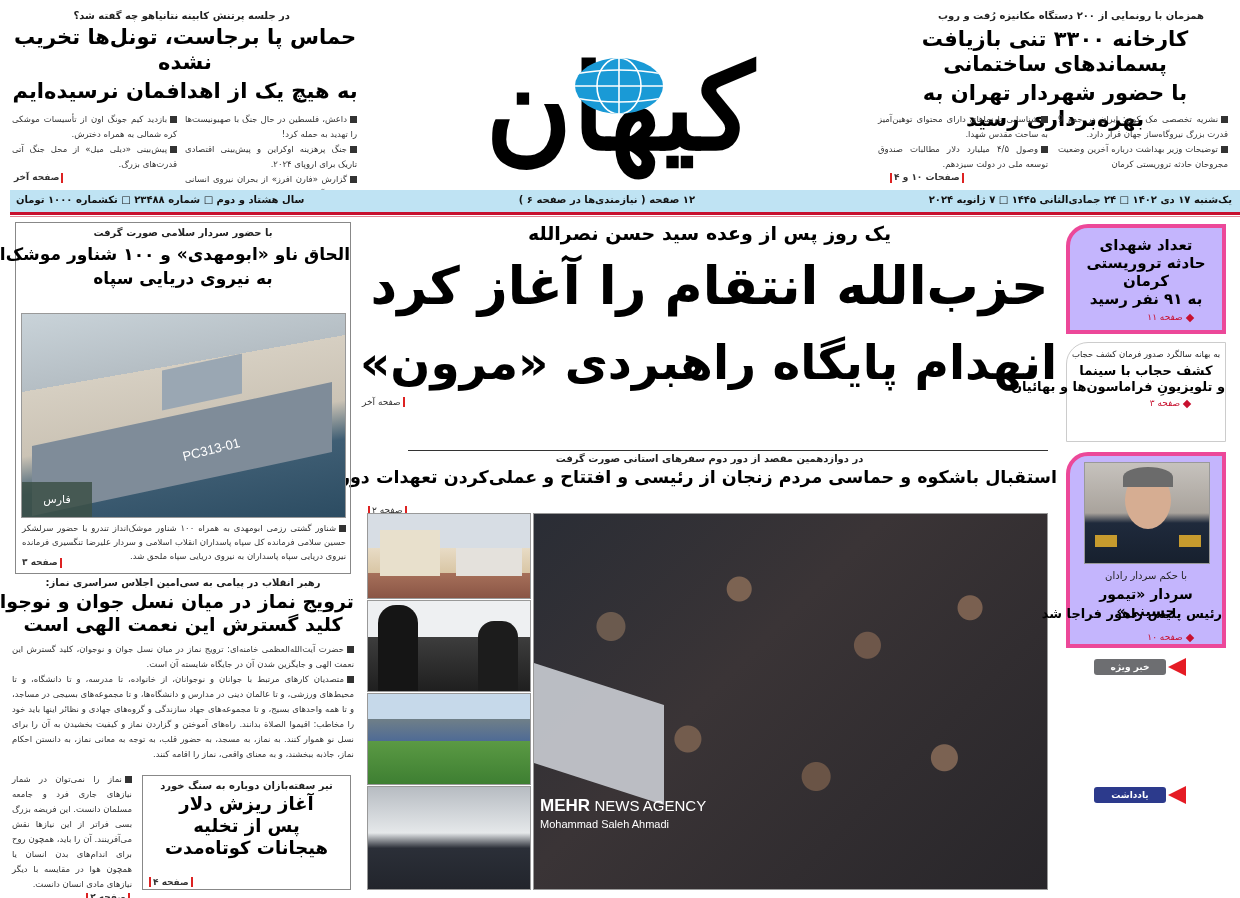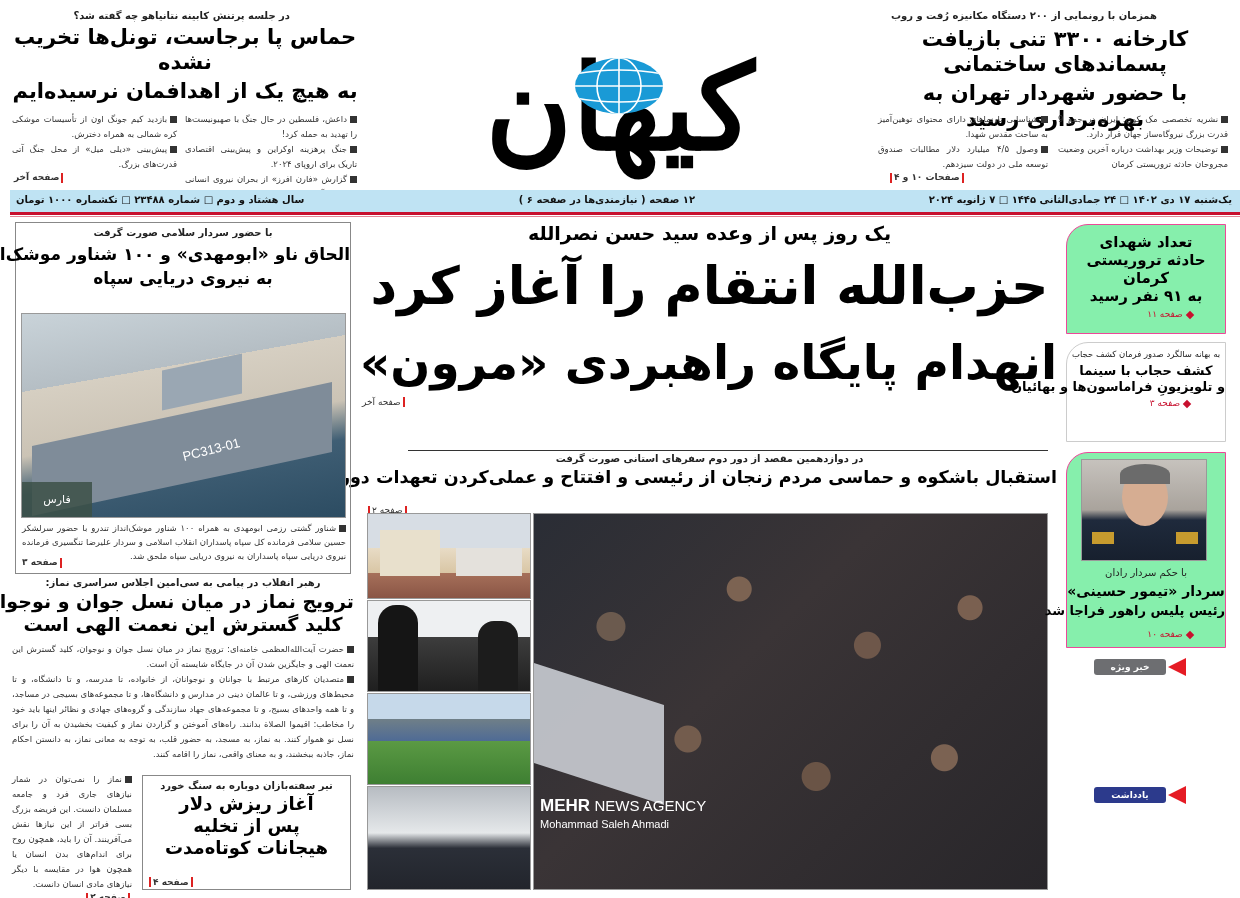--- a/index.html
+++ b/index.html
@@ -20,32 +20,32 @@
   .logo-text { position: absolute; left: 0; top: 10px; width: 350px; text-align: center; font-family: "DejaVu Serif", serif; font-size: 118px; font-weight: 700; color: #000; line-height: 140px; }
   .globe { position: absolute; left: 130px; top: 30px; width: 88px; height: 56px; border-radius: 50%; background: #1a9ad6; overflow: hidden; }
   .globe svg { width: 100%; height: 100%; }
 
   .infobar { left: 10px; top: 190px; width: 1230px; height: 22px; background: #bfe3f3; font-size: 10px; font-weight: 700; color: #111; }
   .infobar span { position: absolute; top: 4px; }
   .redline1 { left: 10px; top: 212px; width: 1230px; height: 3px; background: #c8102e; }
   .redline2 { left: 10px; top: 216px; width: 1230px; height: 1px; background: #c8102e; opacity: .5; }
 
   
-  .rbox { background: #86efac; border: 1px solid #ec4899; border-top-left-radius: 22px; }
+  .rbox { background: #c4b5fd; border: 4px solid #ec4899; border-top-left-radius: 22px; }
   .rbox.white { background: #fff; border: 1px solid #ccc; }
   .rtag { height: 16px; color: #fff; font-size: 9px; font-weight: 700; padding: 0 10px; line-height: 16px; border-radius: 3px; }
 
   .photo { overflow: hidden; border: 1px solid #999; }
   .caption-box { border: 1px solid #888; }
 </style>
 </head>
 <body>
 
 <div class="abs" style="right:0; top:10px; width:370px;">
-  <div class="kicker" style="text-align:right; padding-right:83px; font-weight:700;">همزمان با رونمایی از ۲۰۰ دستگاه مکانیزه رُفت و روب</div>
+  <div class="kicker" style="text-align:right; padding-right:36px; font-weight:700;">همزمان با رونمایی از ۲۰۰ دستگاه مکانیزه رُفت و روب</div>
   <div class="hd" style="font-size:21px; margin-top:6px;">کارخانه ۳۳۰۰ تنی بازیافت پسماندهای ساختمانی</div>
   <div class="hd" style="font-size:21px; margin-top:4px;">با حضور شهردار تهران به بهره‌برداری رسید</div>
 </div>
 <div class="abs" style="right:12px; top:112px; width:170px;">
   <div class="bul"><span class="sq"></span><span>نشریه تخصصی مک کوی: ایران در جمع 9 قدرت بزرگ نیروگاه‌ساز جهان قرار دارد.</span></div>
   <div class="bul"><span class="sq"></span><span>توضیحات وزیر بهداشت درباره آخرین وضعیت مجروحان حادثه تروریستی کرمان</span></div>
 </div>
 <div class="abs" style="right:192px; top:112px; width:170px;">
   <div class="bul"><span class="sq"></span><span>شناسایی تارنماهای دارای محتوای توهین‌آمیز به ساحت مقدس شهدا.</span></div>
   <div class="bul"><span class="sq"></span><span>وصول ۴/۵ میلیارد دلار مطالبات صندوق توسعه ملی در دولت سیزدهم.</span></div>

